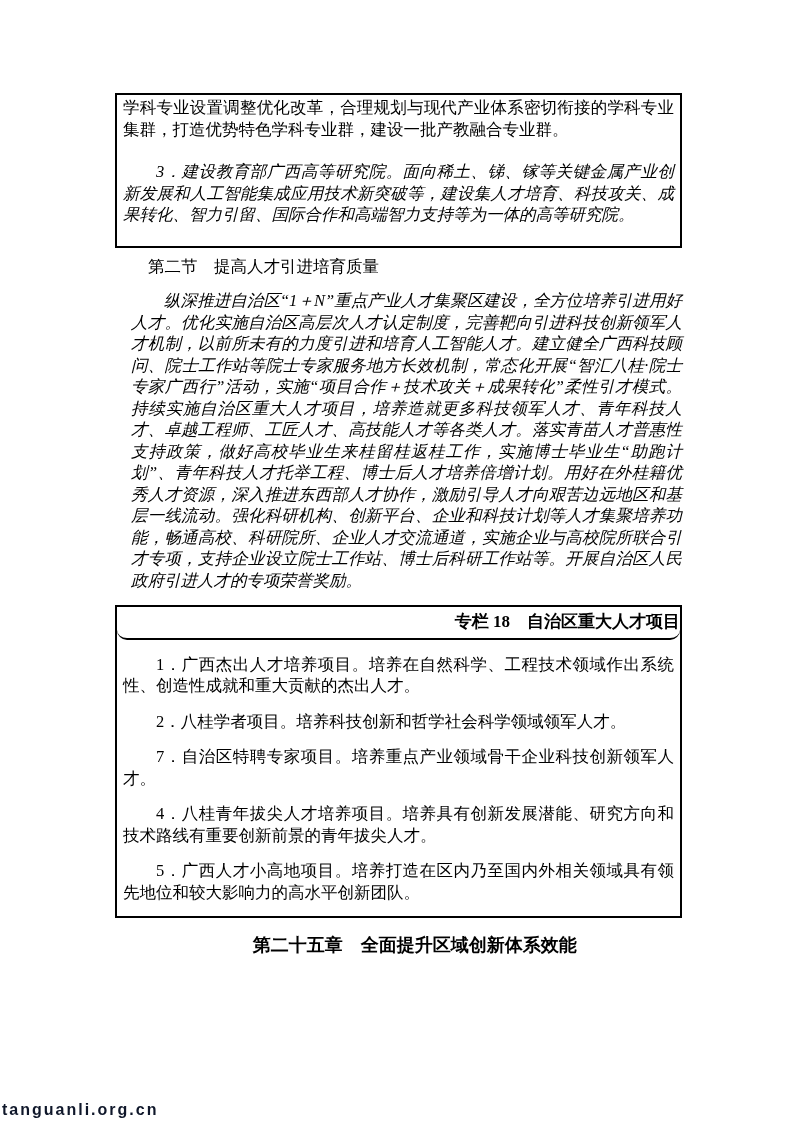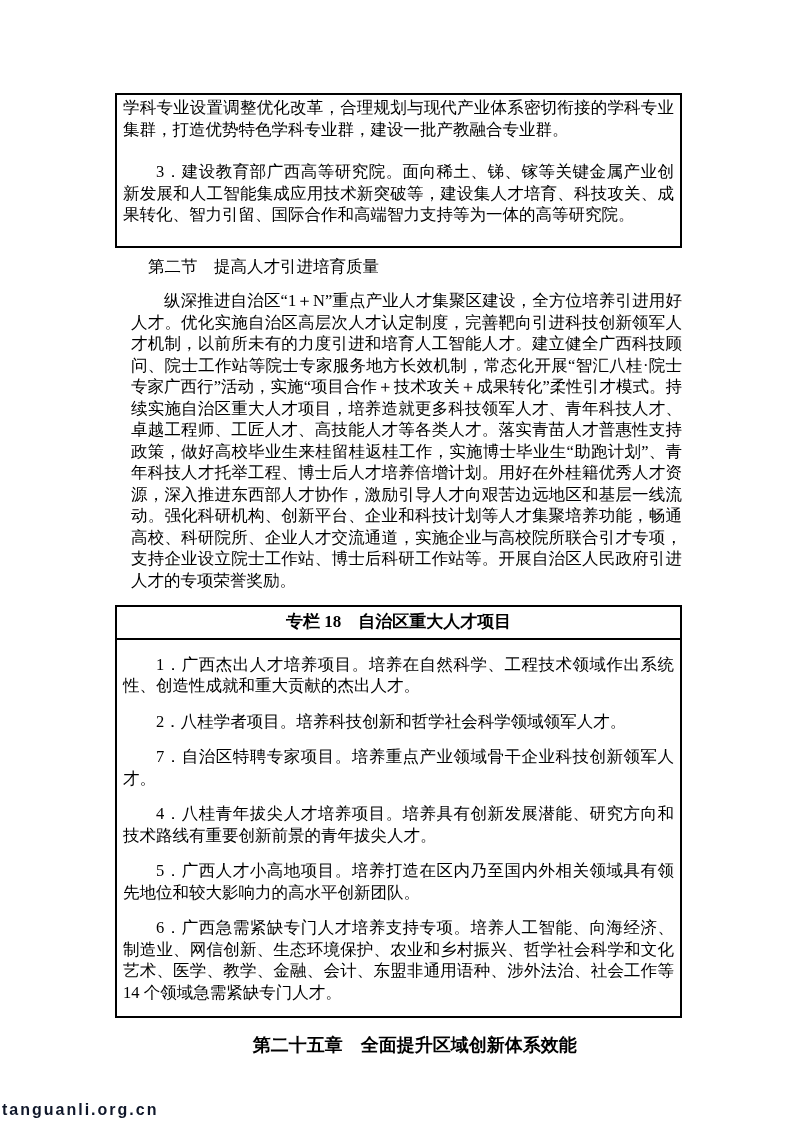--- a/index.html
+++ b/index.html
@@ -18,21 +18,21 @@
   .page-content {
     position: absolute;
     left: 115px;
     top: 93px;
     width: 567px;
     font-size: 16.5px;
     line-height: 21.5px;
   }
   p { margin: 0; }
   .justified { text-align: justify; }
-  .indent2 { text-indent: 2em; }
+  .indent2 { text-indent: 2em; font-style: italic; }
 
   
   .top-box {
     border: 2px solid #000000;
     padding: 2px 6px 20px 6px;
     margin-bottom: 8px;
     box-sizing: border-box;
   }
   .top-box .para-gap { margin-top: 21px; }
 
@@ -47,25 +47,26 @@
   
   .main-para { margin: 0 0 14px 16px; }
 
   
   .feature-box {
     border: 2px solid #000000;
     margin-bottom: 17px;
     box-sizing: border-box;
   }
   .feature-box-header {
-    text-align: center;
+    text-align: right;
     font-weight: bold;
     font-size: 17px;
     padding: 4px 0 5px 0;
     border-bottom: 2px solid #000000;
+    border-radius: 10px;
   }
   .feature-box-body { padding: 0 6px 13px 6px; }
   .feature-box-body p {
     text-indent: 2em;
     text-align: justify;
     margin: 14px 0 0 0;
   }
 
   
   .chapter-heading {
@@ -104,21 +105,20 @@
   <p class="main-para justified indent2">纵深推进自治区“1＋N”重点产业人才集聚区建设，全方位培养引进用好人才。优化实施自治区高层次人才认定制度，完善靶向引进科技创新领军人才机制，以前所未有的力度引进和培育人工智能人才。建立健全广西科技顾问、院士工作站等院士专家服务地方长效机制，常态化开展“智汇八桂·院士专家广西行”活动，实施“项目合作＋技术攻关＋成果转化”柔性引才模式。持续实施自治区重大人才项目，培养造就更多科技领军人才、青年科技人才、卓越工程师、工匠人才、高技能人才等各类人才。落实青苗人才普惠性支持政策，做好高校毕业生来桂留桂返桂工作，实施博士毕业生“助跑计划”、青年科技人才托举工程、博士后人才培养倍增计划。用好在外桂籍优秀人才资源，深入推进东西部人才协作，激励引导人才向艰苦边远地区和基层一线流动。强化科研机构、创新平台、企业和科技计划等人才集聚培养功能，畅通高校、科研院所、企业人才交流通道，实施企业与高校院所联合引才专项，支持企业设立院士工作站、博士后科研工作站等。开展自治区人民政府引进人才的专项荣誉奖励。</p>
 
   <div class="feature-box">
     <div class="feature-box-header">专栏 18　自治区重大人才项目</div>
     <div class="feature-box-body">
       <p>1．广西杰出人才培养项目。培养在自然科学、工程技术领域作出系统性、创造性成就和重大贡献的杰出人才。</p>
       <p>2．八桂学者项目。培养科技创新和哲学社会科学领域领军人才。</p>
       <p>7．自治区特聘专家项目。培养重点产业领域骨干企业科技创新领军人才。</p>
       <p>4．八桂青年拔尖人才培养项目。培养具有创新发展潜能、研究方向和技术路线有重要创新前景的青年拔尖人才。</p>
       <p>5．广西人才小高地项目。培养打造在区内乃至国内外相关领域具有领先地位和较大影响力的高水平创新团队。</p>
-      <p>6．广西急需紧缺专门人才培养支持专项。培养人工智能、向海经济、制造业、网信创新、生态环境保护、农业和乡村振兴、哲学社会科学和文化艺术、医学、教学、金融、会计、东盟非通用语种、涉外法治、社会工作等 14 个领域急需紧缺专门人才。</p>
     </div>
   </div>
 
   <h2 class="chapter-heading">第二十五章　全面提升区域创新体系效能</h2>
 
 </div>
 
 <div class="watermark">tanguanli.org.cn</div>
 
 </body></html>

